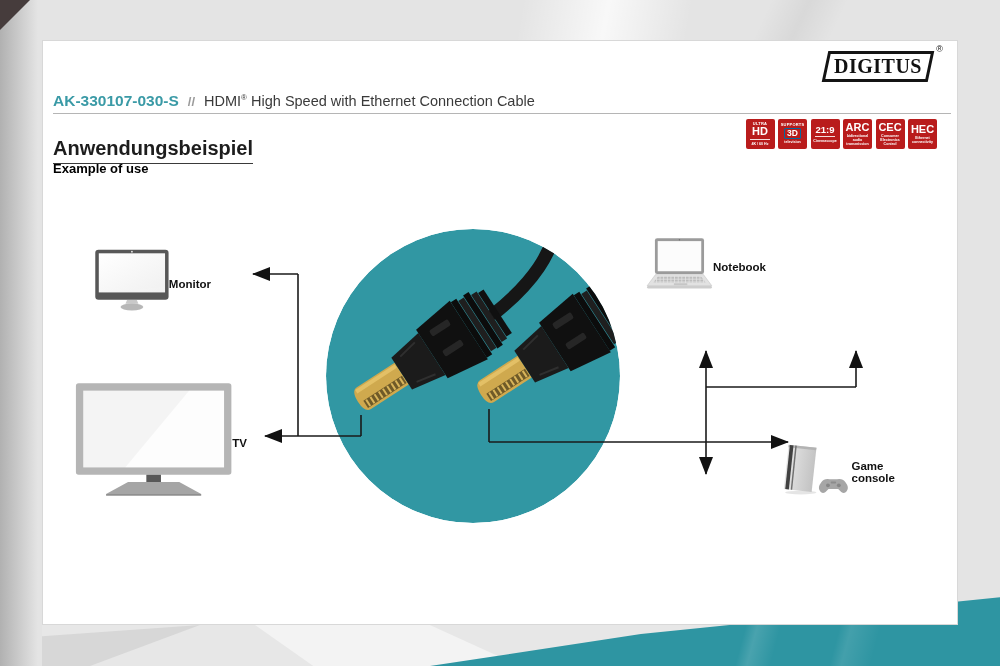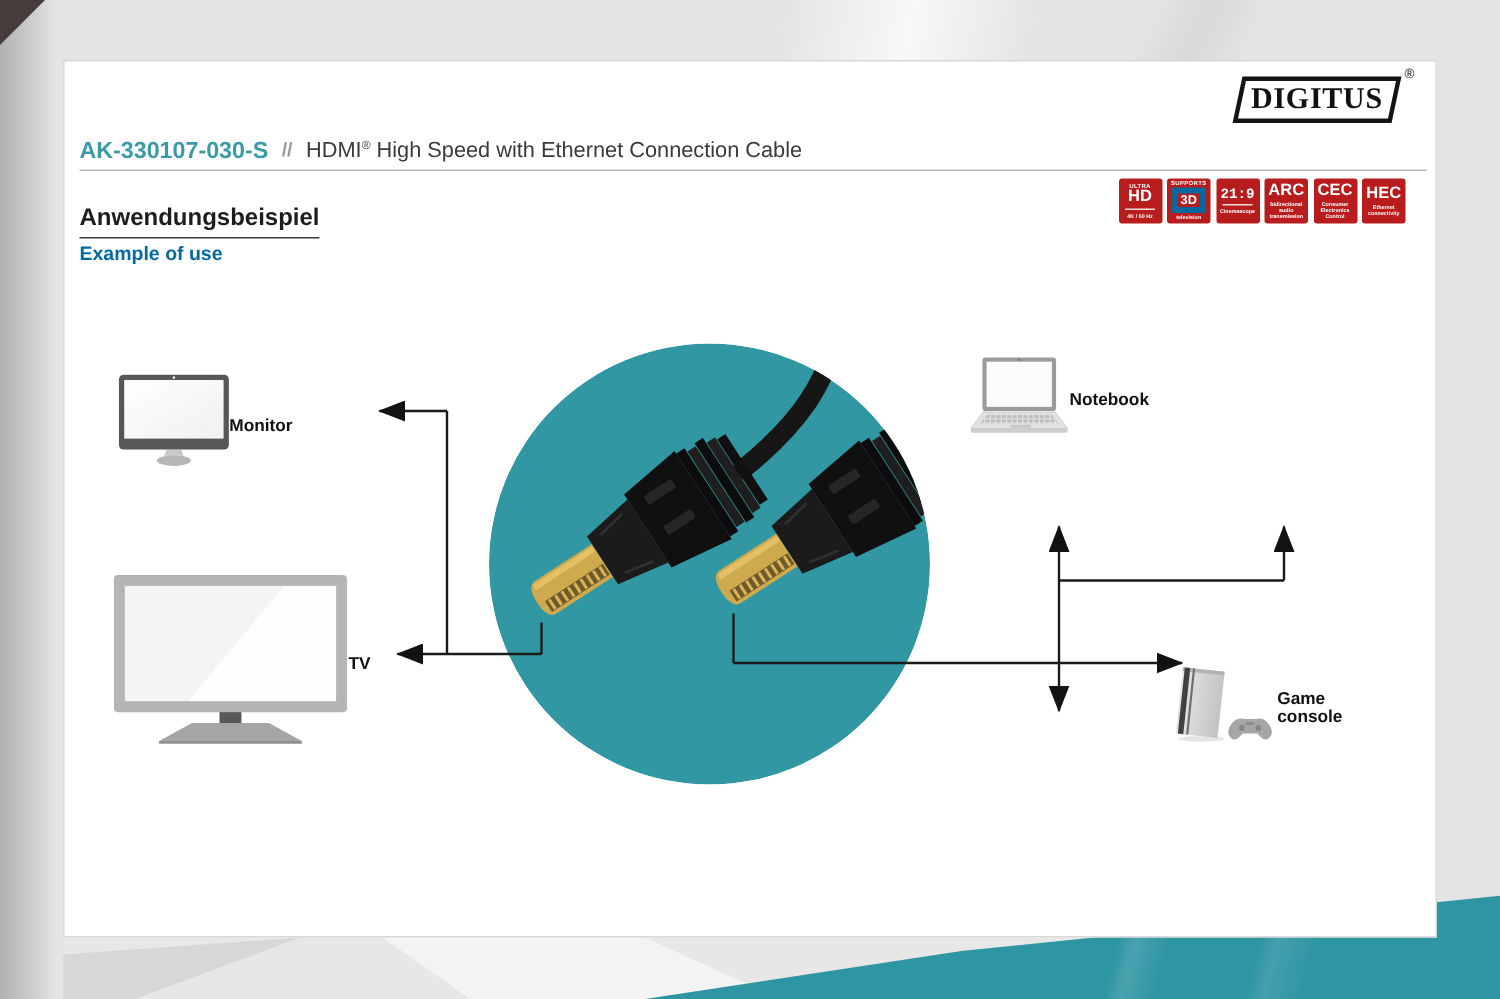--- a/index.html
+++ b/index.html
@@ -36,48 +36,48 @@
 
   
   .logo-wrap { position:absolute; right:16px; top:10px; width:116px; height:32px; }
   .logo-box { position:absolute; left:0; top:0; width:106px; height:31px;
     border:3px solid #141414; transform:skewX(-12deg); background:#fff;
     display:flex; align-items:center; justify-content:center; }
   .logo-text { transform:skewX(12deg); font-family:"Liberation Serif", serif;
     font-weight:bold; font-size:20px; letter-spacing:.5px; color:#111; }
   .logo-reg { position:absolute; right:-2px; top:-7px; font-size:9px; color:#111; }
 
-  .header-row { position:absolute; left:10px; top:51px; display:flex; align-items:flex-start; gap:9px; white-space:nowrap; }
+  .header-row { position:absolute; left:10px; top:51px; display:flex; align-items:center; gap:9px; white-space:nowrap; }
   .product-code { color:#3a9aa6; font-weight:bold; font-size:15.5px; }
   .header-sep { color:#9a9a9a; font-weight:bold; font-size:13px; }
   .header-title { color:#3a3a3a; font-weight:normal; font-size:14.5px; }
   .header-title sup { font-size:8px; }
   .header-rule { position:absolute; left:10px; top:72px; width:898px; height:1px; background:#b5b5b5; }
 
   
   .badges { position:absolute; right:20px; top:78px; display:flex; gap:3.5px; }
   .badge { width:29px; height:30px; background:#b91c1c; border-radius:2px; color:#fff;
     display:flex; flex-direction:column; align-items:center; justify-content:center;
     text-align:center; overflow:hidden; line-height:1; }
   .badge .b-top { font-size:4px; font-weight:bold; letter-spacing:.2px; margin-bottom:.5px; }
   .badge .b-main { font-size:11px; font-weight:bold; letter-spacing:0; }
-  .badge .b-main-sm { font-size:9.5px; font-weight:bold;font-family:Liberation Mono, monospace; }
-  .badge .b-box { border:4px solid #0369a1; border-radius:1px; padding:0 2px; font-size:8.5px; font-weight:bold; margin:.5px 0; }
+  .badge .b-main-sm { font-size:9.5px; font-weight:bold; }
+  .badge .b-box { border:1px solid #0369a1; border-radius:1px; padding:0 2px; font-size:8.5px; font-weight:bold; margin:.5px 0; }
   .badge .b-line { width:20px; height:1px; background:rgba(255,255,255,.85); margin:1.5px 0 1px; }
   .badge .b-sub { font-size:3.6px; font-weight:bold; line-height:1.15; padding:0 1px; margin-top:1px; }
 
   
-  .section-de { position:absolute; left:10px; top:96px; font-size:16px; font-weight:bold; color:#1d1d1d;
+  .section-de { position:absolute; left:10px; top:96px; font-size:20px; font-weight:bold; color:#1d1d1d;
     border-bottom:1.5px solid #3a3a3a; padding-bottom:3px; }
-  .section-en { position:absolute; left:10px; top:120px; font-size:13px; font-weight:bold; color:#0369a1; }
+  .section-en { position:absolute; left:10px; top:120px; font-size:13px; font-weight:bold; color:#000000; }
 
   
   .device { position:absolute; display:flex; align-items:center; z-index:2; }
   .device-label { font-size:11.5px; font-weight:bold; color:#111; margin-top:6px; }
-  .dev-monitor { left:36px; top:182px; width:116px; }
+  .dev-monitor { left:52px; top:182px; width:116px; }
   .dev-tv { left:32px; top:336px; width:172px; }
   .dev-notebook { left:603px; top:176px; width:120px; }
   .dev-computer { left:741px; top:178px; width:146px; }
   .dev-computer .device-label { margin-top:10px; }
   .dev-bluray { left:594px; top:445px; width:130px; }
   .dev-console { left:736px; top:384px; width:120px; }
 
   .cable-circle { position:absolute; left:283px; top:188px; width:294px; height:294px; z-index:1; }
 
   .arrows { position:absolute; left:0; top:0; width:916px; height:585px; z-index:3; pointer-events:none; }

